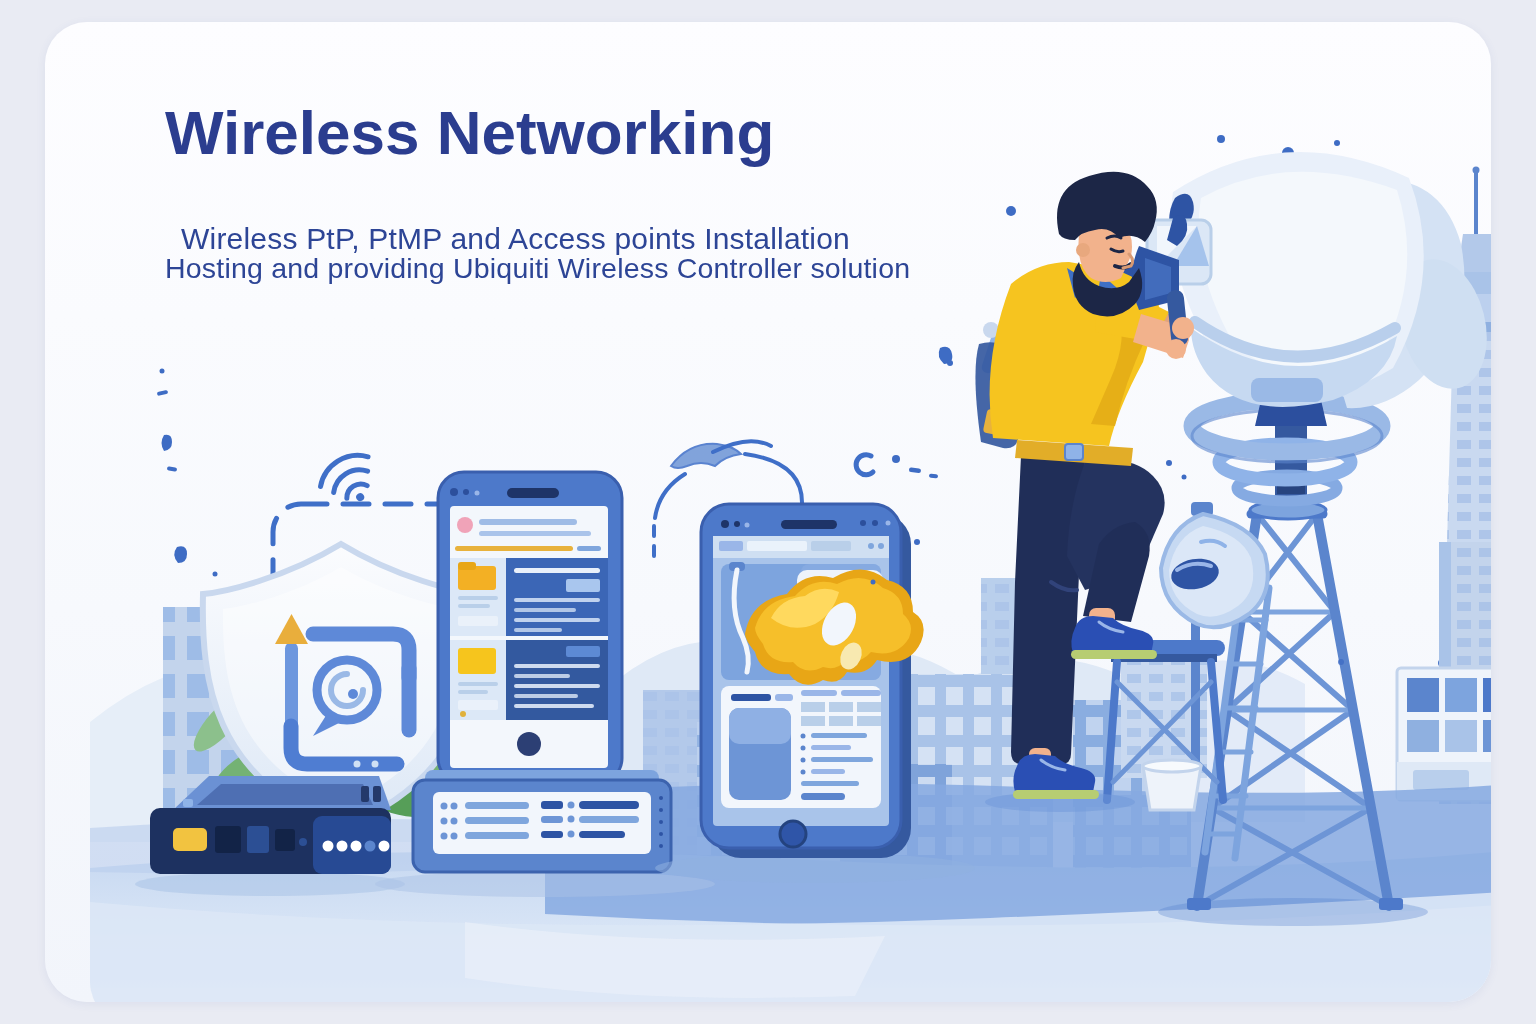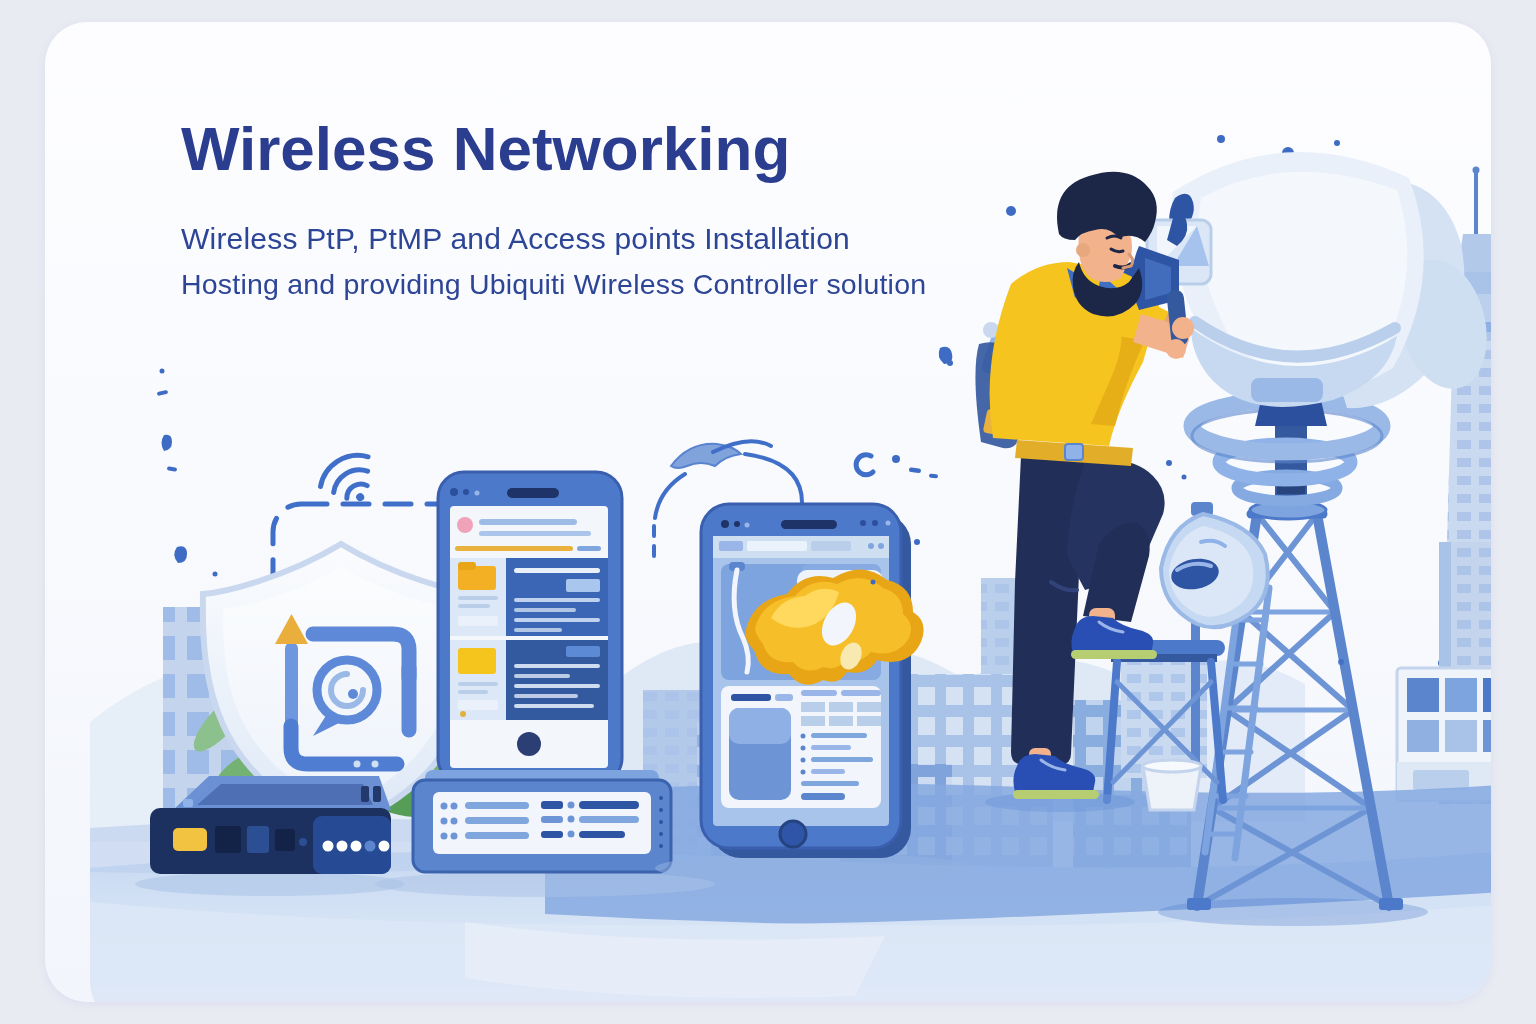--- a/index.html
+++ b/index.html
@@ -12,29 +12,29 @@
   .card{
     position:absolute;left:45px;top:22px;width:1446px;height:980px;
     border-radius:42px;
     background:linear-gradient(180deg,#fdfdff 0%,#f7f9fd 60%,#f2f5fb 100%);
     box-shadow:0 2px 10px rgba(60,90,160,.08);
     overflow:hidden;
   }
   .art{position:absolute;left:0;top:0;width:1536px;height:1024px;}
   .hero-text{position:absolute;left:120px;top:78px;z-index:5;}
   .hero-title{
-    margin:16px;font-size:62px;line-height:1.05;font-weight:700;
+    margin:0;font-size:62px;line-height:1.05;font-weight:700;
     color:#2b3d8f;letter-spacing:0px;
   }
   .hero-sub1{
     margin:16px;position:absolute;left:0;top:106px;white-space:nowrap;
     font-size:30px;font-weight:400;color:#2d4596;letter-spacing:.2px;
   }
   .hero-sub2{
-    margin:16px;position:absolute;left:0;top:152px;white-space:nowrap;
+    margin:0;position:absolute;left:0;top:152px;white-space:nowrap;
     font-size:28.5px;font-weight:400;color:#2d4596;letter-spacing:.2px;
   }
 </style>
 </head>
 <body>
 
 <div class="card">
 <svg class="art" viewBox="0 0 1536 1024" aria-hidden="true">
   <defs>
     <clipPath id="cardClip">

